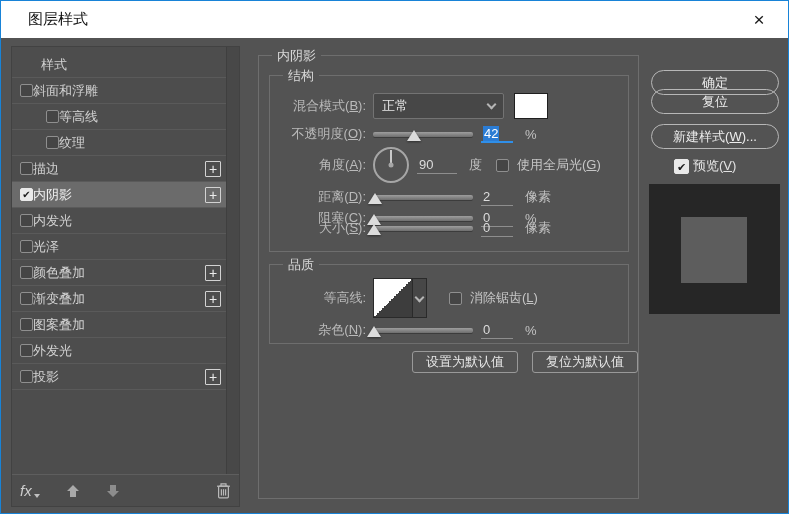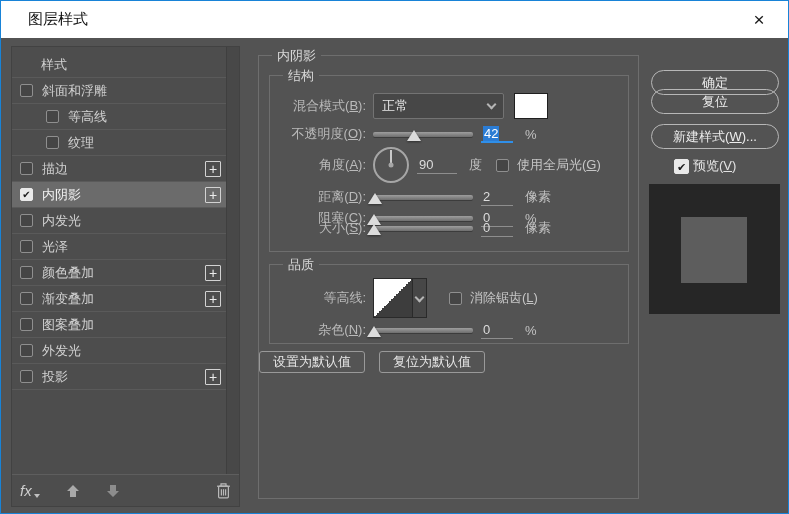--- a/index.html
+++ b/index.html
@@ -21,21 +21,21 @@
   
   .sidebar { position:absolute; left:10px; top:8px; width:229px; height:461px;
     background:#4d4d4d; border:1px solid #424242; display:flex; flex-direction:column; }
   .side-list { flex:1; display:flex; }
   .side-items { flex:1; padding-top:5px; overflow:hidden; }
   .scroll-track { width:13px; background:#484848; border-left:1px solid #3f3f3f; }
   .srow { height:26px; display:flex; align-items:center; padding:0 5px 0 8px;
     border-bottom:1px solid #5a5a5a; font-size:13px; color:#d2d2d2; }
   .srow.selected { background:#6b6b6b; color:#f0f0f0; }
   .srow.indent { padding-left:34px; }
-  .srow .lbl { margin-left:9px; }
+  .srow .lbl { }
   .srow.plain .lbl { margin-left:21px; }
   .cb { width:13px; height:13px; background:#454545; border:1px solid #8f8f8f;
     border-radius:2px; flex:none; text-align:center; font-size:10px; line-height:12px; color:transparent; }
   .cb.checked { background:#e9e9e9; border-color:#e9e9e9; color:#1c1c1c; font-weight:bold; }
   .cb-lg { width:15px; height:15px; line-height:14px; font-size:11px; }
   .plus-btn { margin-left:auto; width:16px; height:16px; border:1px solid #d2d2d2;
     border-radius:1px; color:#ececec; font-size:14px; line-height:14px; text-align:center; flex:none; }
   .side-toolbar { height:32px; border-top:1px solid #5e5e5e; display:flex; align-items:center; padding:0 8px; }
   .fx-btn { display:flex; align-items:flex-end; color:#cdcdcd; }
   .fx-txt { font-style:italic; font-size:15px; line-height:15px; }
@@ -86,21 +86,21 @@
   .gl-check { margin-left:14px; flex:none; }
   .gl-label, .aa-label { margin-left:8px; font-size:13px; color:#c6c6c6; }
 
   .contour-dd { width:54px; height:40px; margin-left:7px; display:flex;
     background:#474747; border:1px solid #2a2a2a; flex:none; }
   .contour-thumb { width:38px; height:38px; background:linear-gradient(135deg,#ffffff 50%,#3d3d3d 50%); }
   .contour-chev { width:14px; display:flex; align-items:center; justify-content:center; border-left:1px solid #2a2a2a; }
   .contour-chev .chev { margin:0 0 2px 0; }
   .aa-check { margin-left:22px; flex:none; }
 
-  .def-row { position:absolute; left:0; right:0; top:295px; display:flex; justify-content:flex-start; gap:14px; }
+  .def-row { position:absolute; left:0; right:0; top:295px; display:flex; justify-content:flex-end; gap:14px; }
   .defbtn { height:22px; padding:0 13px; background:#545454; border:1px solid #999999;
     border-radius:3px; color:#e6e6e6; font-size:13px; display:flex; align-items:center; }
 
   
   .pill { position:absolute; left:650px; width:128px; height:25px; border:1px solid #b7b7b7;
     border-radius:13px; background:transparent; color:#ededed; font-size:13px;
     display:flex; align-items:center; justify-content:center; }
   .pill-ok { top:32px;font-family:Liberation Serif, serif; } .pill-reset { top:51px; } .pill-new { top:86px; }
   .preview-row { position:absolute; left:673px; top:119px; display:flex; align-items:center; }
   .prev-label { margin-left:4px; font-size:13px; color:#e2e2e2; }

